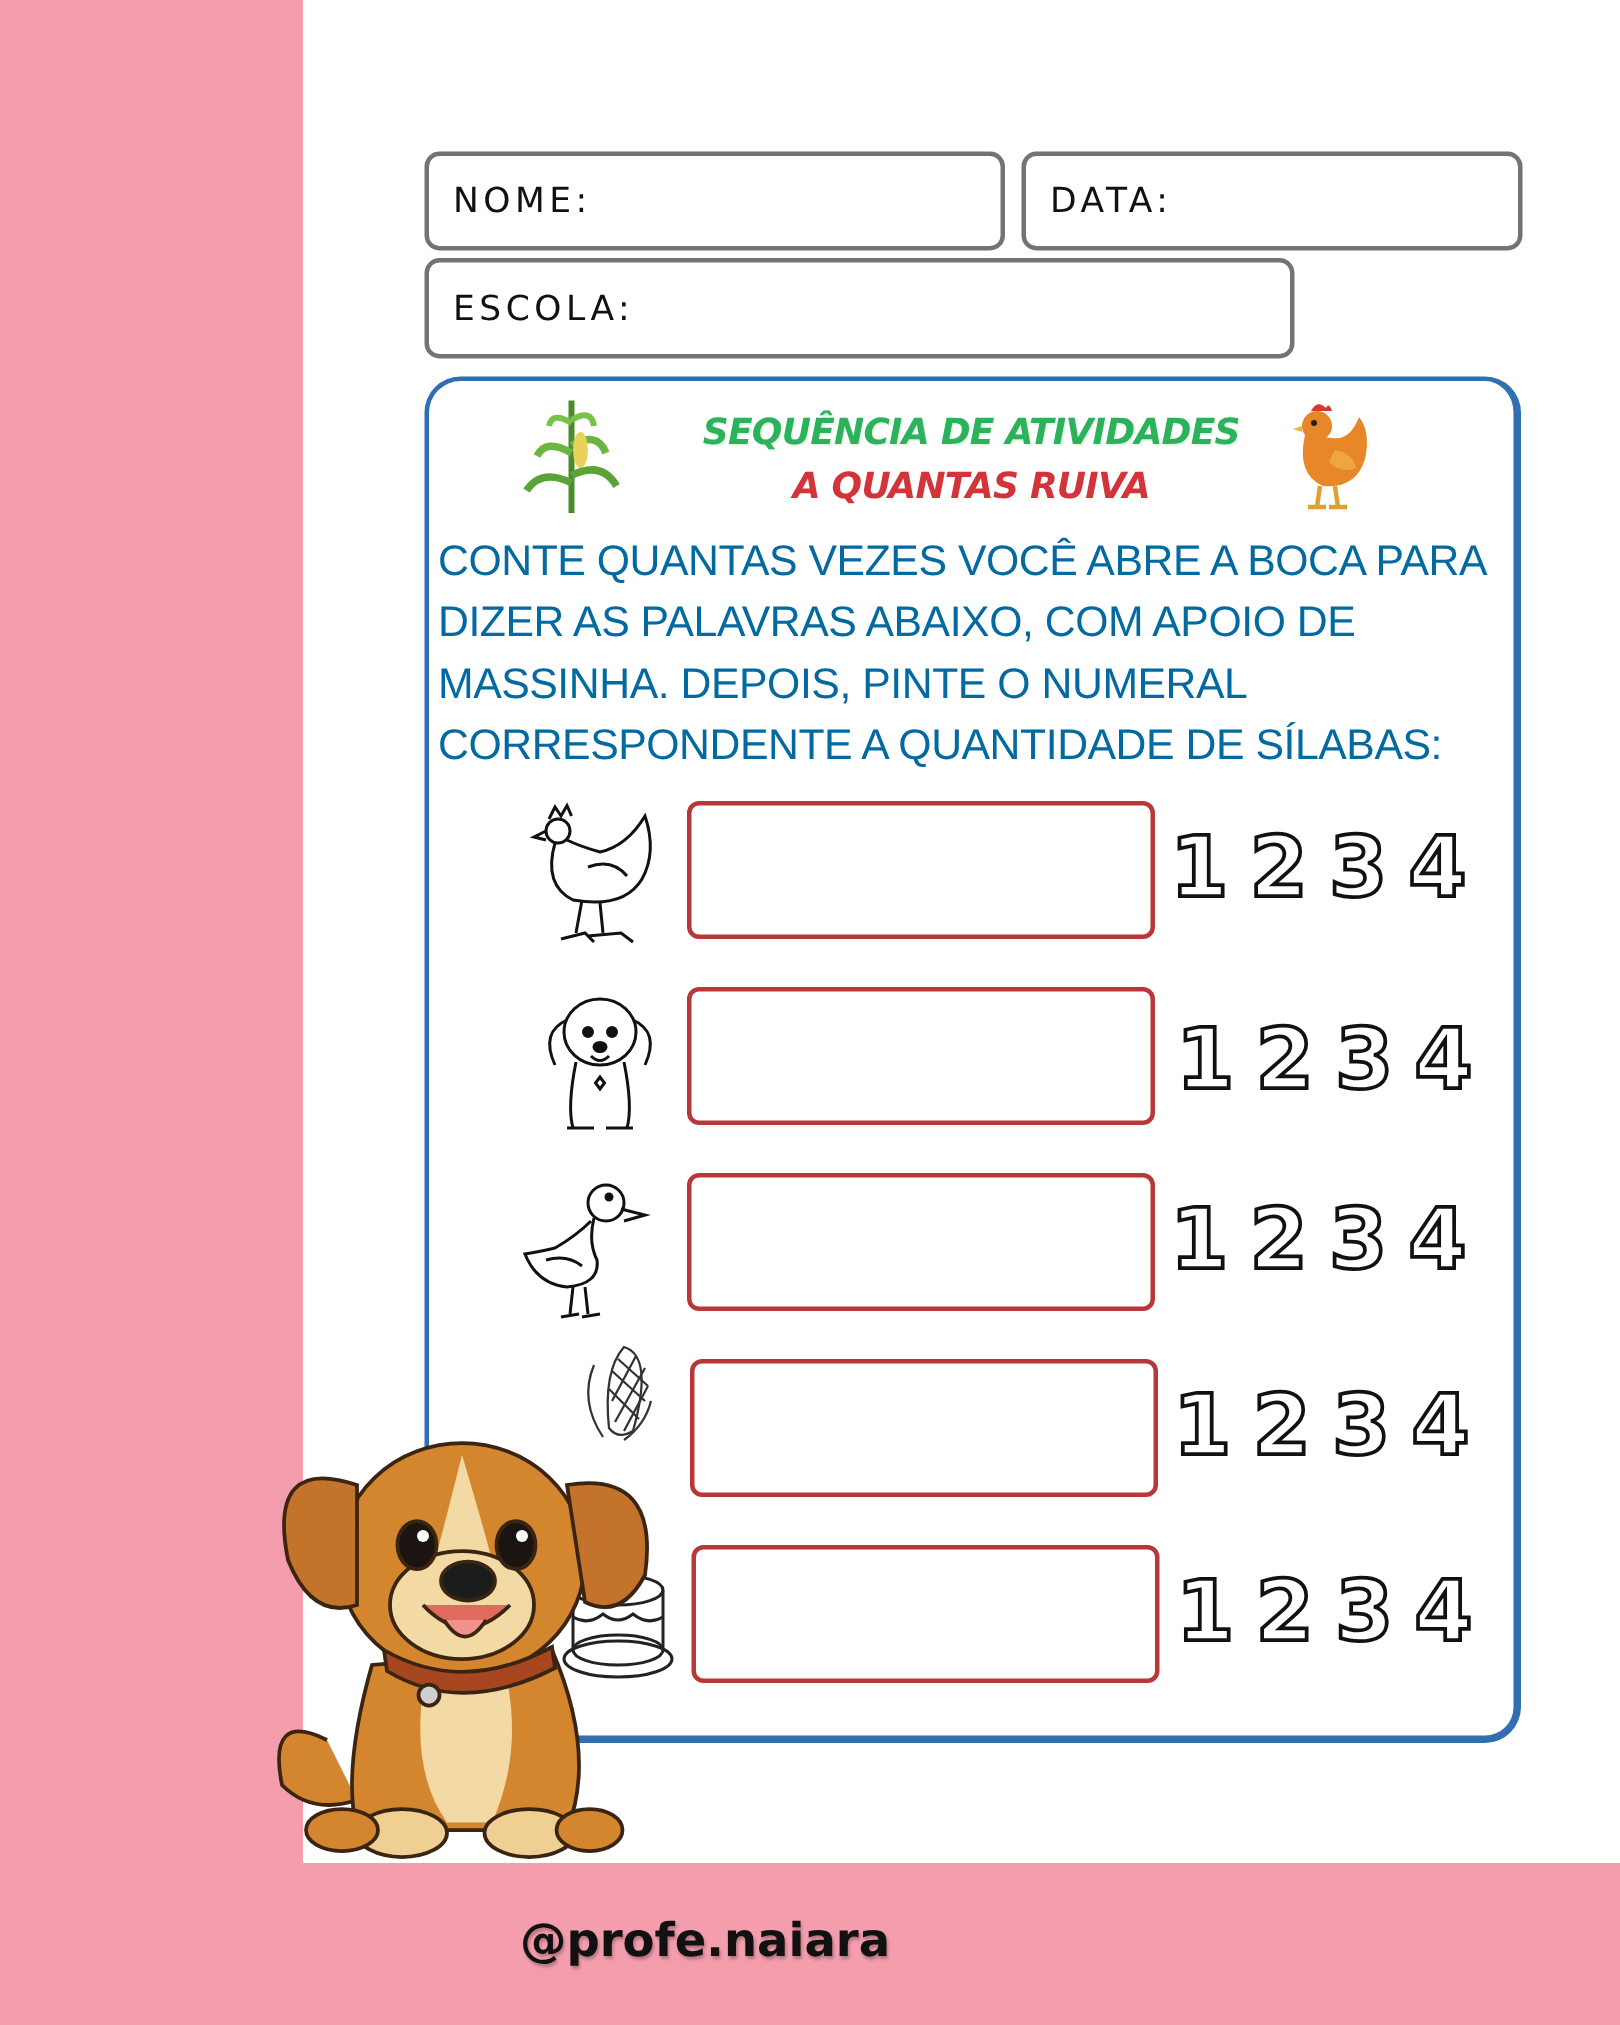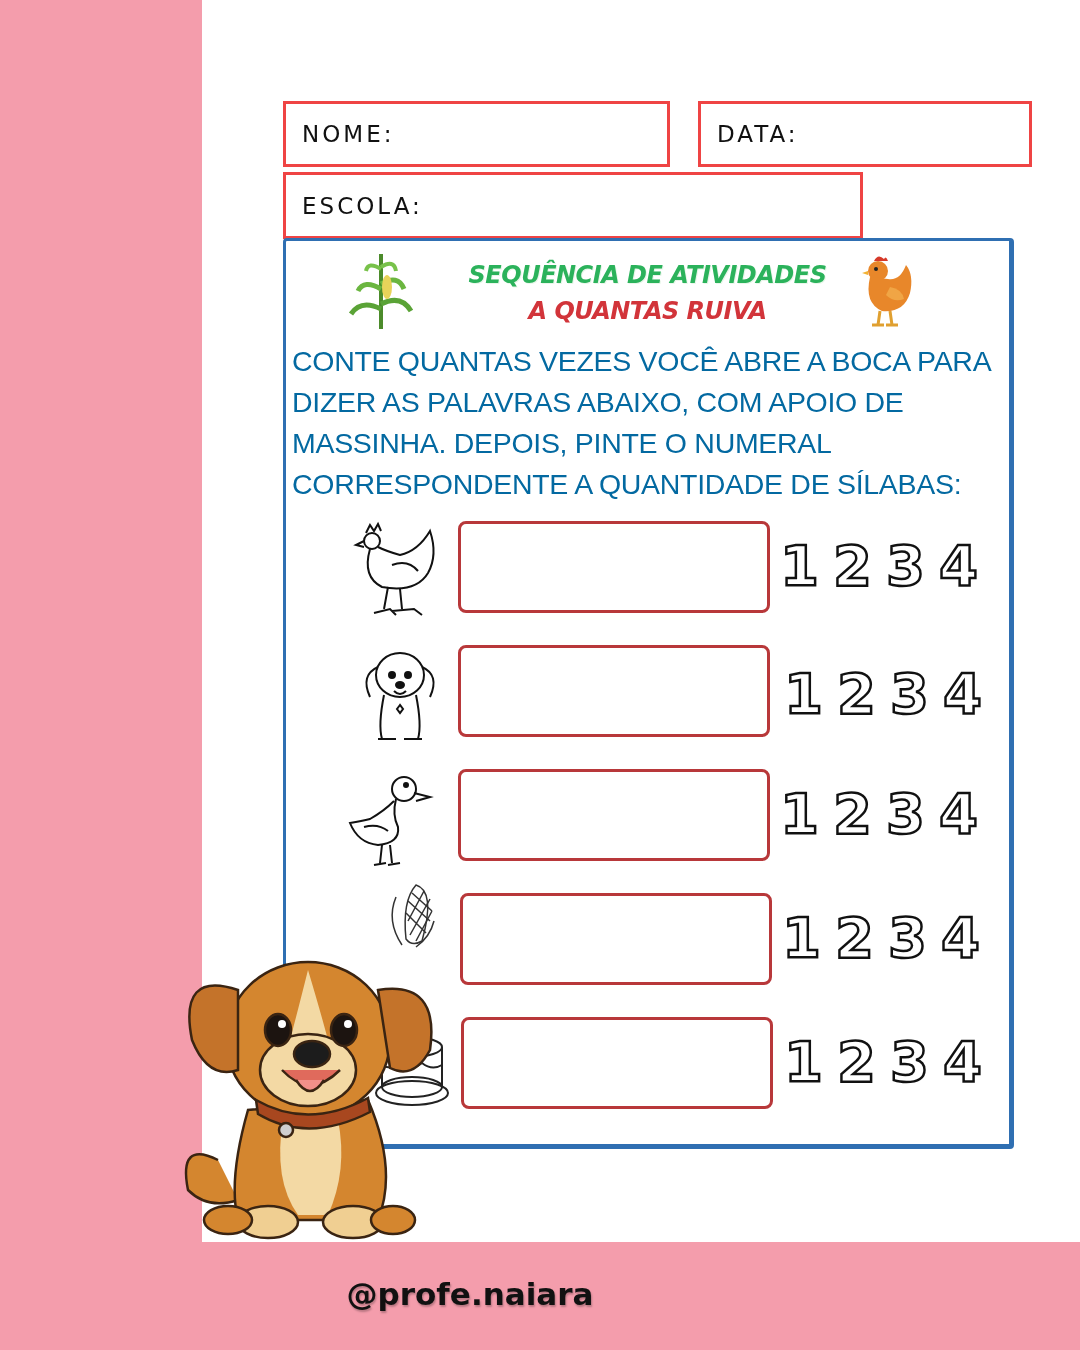--- a/index.html
+++ b/index.html
@@ -6,32 +6,32 @@
   body {
     width: 1080px; height: 1350px; position: relative; overflow: hidden;
     background: #f49dac;
     font-family: "Liberation Sans", sans-serif;
   }
   .sheet {
     position: absolute; left: 202px; top: 0; width: 878px; height: 1242px;
     background: #ffffff;
   }
   .field {
-    position: absolute; border: 3px solid #ef4444; border-radius: 0;
+    position: absolute; border: 3px solid #737373; border-radius: 10px;
     background: #fff; box-sizing: border-box;
   }
   .field .lbl {
     position: absolute; left: 16px; top: 50%; transform: translateY(-50%);
     font-family: "DejaVu Sans", sans-serif; font-size: 23px; letter-spacing: 3px;
     color: #111;
   }
   .panel {
-    position: absolute; left: 283px; top: 238px; width: 731px; height: 911px;
+    position: absolute; left: 283px; top: 251px; width: 731px; height: 911px;
     border: 3px solid #2f6fb2; border-right-width: 5px; border-bottom-width: 5px;
-    border-radius: 4px; box-sizing: border-box; background: #fff; padding-left: 37px;
+    border-radius: 24px; box-sizing: border-box; background: #fff; padding-left: 37px;
   }
   .title1, .title2 {
     position: absolute; left: 0; width: 100%; text-align: center;
     font-family: "DejaVu Sans", sans-serif; font-weight: bold;
     font-style: italic; letter-spacing: -0.5px;
   }
   .title1 { top: 20px; left: 0; font-size: 24px; color: #2bb25b; text-shadow: 1px 1px 0 #e9f6ea; }
   .title2 { top: 56px; font-size: 24px; color: #d2343a; }
   .instr {
     position: absolute; left: 6px; top: 100px; width: 710px;
@@ -58,21 +58,21 @@
   .icon { position: absolute; }
 </style>
 </head>
 <body>
 
 <div class="sheet"></div>
 
 <div class="field" style="left:283px;top:101px;width:387px;height:66px;">
   <span class="lbl">NOME:</span>
 </div>
-<div class="field" style="left:681px;top:101px;width:334px;height:66px;margin-left:17px;">
+<div class="field" style="left:681px;top:101px;width:334px;height:66px;">
   <span class="lbl">DATA:</span>
 </div>
 <div class="field" style="left:283px;top:172px;width:580px;height:67px;">
   <span class="lbl">ESCOLA:</span>
 </div>
 
 <div class="panel">
 
   <svg class="icon" style="left:60px;top:8px;" width="70" height="82" viewBox="0 0 70 82">
     <path d="M35 80 L35 5" stroke="#4c8b2b" stroke-width="4"></path>

